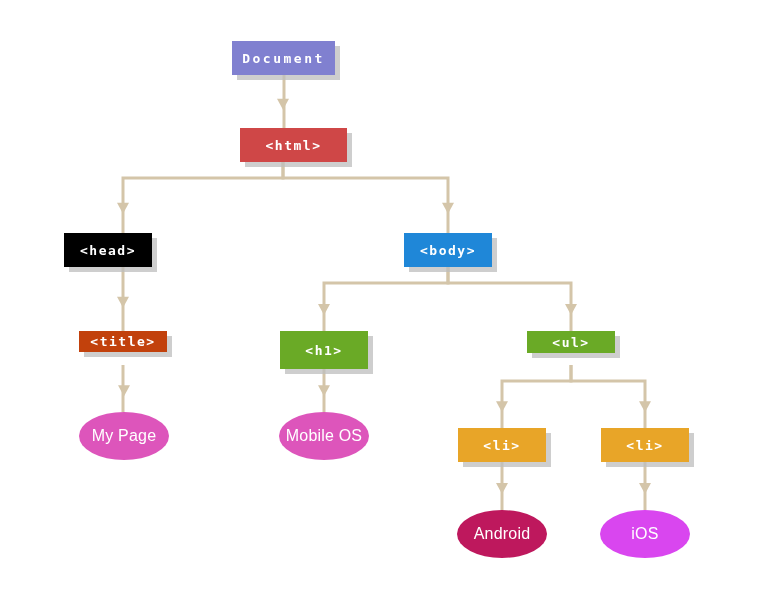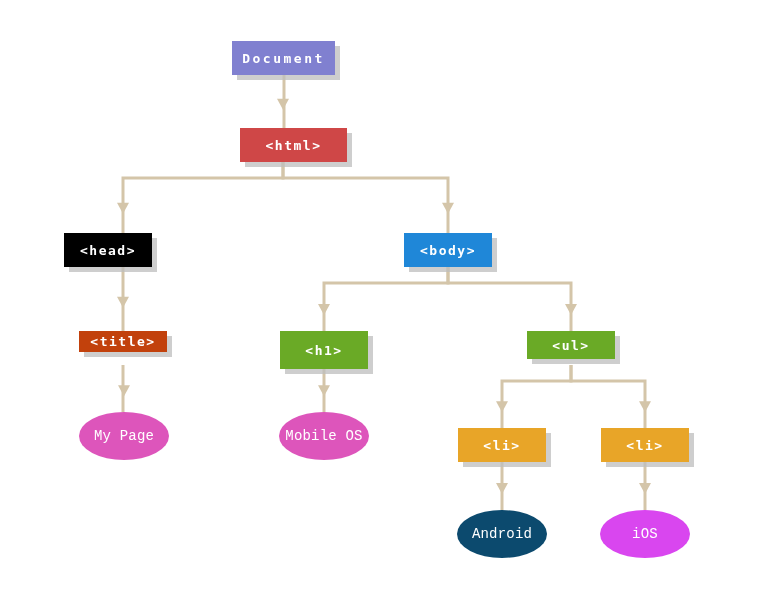--- a/index.html
+++ b/index.html
@@ -42,22 +42,22 @@
   }
   .node.box {
     box-shadow: 5px 5px 0 0 rgba(190,190,190,0.75);
     font-family: "DejaVu Sans Mono", "Liberation Mono", monospace;
     font-size: 13px;
     font-weight: bold;
     letter-spacing: 1.5px;
   }
   .node.ellipse {
     border-radius: 50%;
-    font-family: Liberation Mono, monospace;
-    font-size: 14px;
+    font-family: Liberation Sans, sans-serif;
+    font-size: 16px;
     font-weight: normal;
     letter-spacing: 0.2px;
   }
   .node.root-box {
     font-family: "DejaVu Sans Mono", "Liberation Mono", monospace;
     font-size: 13px;
     font-weight: bold;
     letter-spacing: 2.5px;
   }
   .label {
@@ -115,36 +115,36 @@
       </div>
       <div class="node box" style="left: 404px; top: 233px; width: 88px; height: 34px; background: rgb(31, 135, 216);">
         <span class="label">&lt;body&gt;</span>
       </div>
       <div class="node box" style="left: 79px; top: 331px; width: 88px; height: 21px; background: #c2410c;">
         <span class="label">&lt;title&gt;</span>
       </div>
       <div class="node box" style="left: 280px; top: 331px; width: 88px; height: 38px; background: rgb(106, 170, 38);">
         <span class="label">&lt;h1&gt;</span>
       </div>
-      <div class="node box" style="left: 527px; top: 331px; width: 88px; height: 28px; background: rgb(106, 170, 38);">
+      <div class="node box" style="left: 527px; top: 331px; width: 88px; height: 22px; background: rgb(106, 170, 38);">
         <span class="label">&lt;ul&gt;</span>
       </div>
       <div class="node box" style="left: 458px; top: 428px; width: 88px; height: 34px; background: rgb(232, 165, 40);">
         <span class="label">&lt;li&gt;</span>
       </div>
       <div class="node box" style="left: 601px; top: 428px; width: 88px; height: 34px; background: rgb(232, 165, 40);">
         <span class="label">&lt;li&gt;</span>
       </div>
       <div class="node ellipse" style="left: 79px; top: 412px; width: 90px; height: 48px; background: rgb(221, 85, 187);">
         <span class="label">My Page</span>
       </div>
       <div class="node ellipse" style="left: 279px; top: 412px; width: 90px; height: 48px; background: rgb(221, 85, 187);">
         <span class="label">Mobile OS</span>
       </div>
-      <div class="node ellipse" style="left: 457px; top: 510px; width: 90px; height: 48px; background: #0c4a6e;">
+      <div class="node ellipse" style="left: 457px; top: 510px; width: 90px; height: 48px; background: #be185d;">
         <span class="label">Android</span>
       </div>
       <div class="node ellipse" style="left: 600px; top: 510px; width: 90px; height: 48px; background: #d946ef; align-items: center;">
         <span class="label">iOS</span>
       </div>
     </div>
 
 </div>
 
 </body></html>

